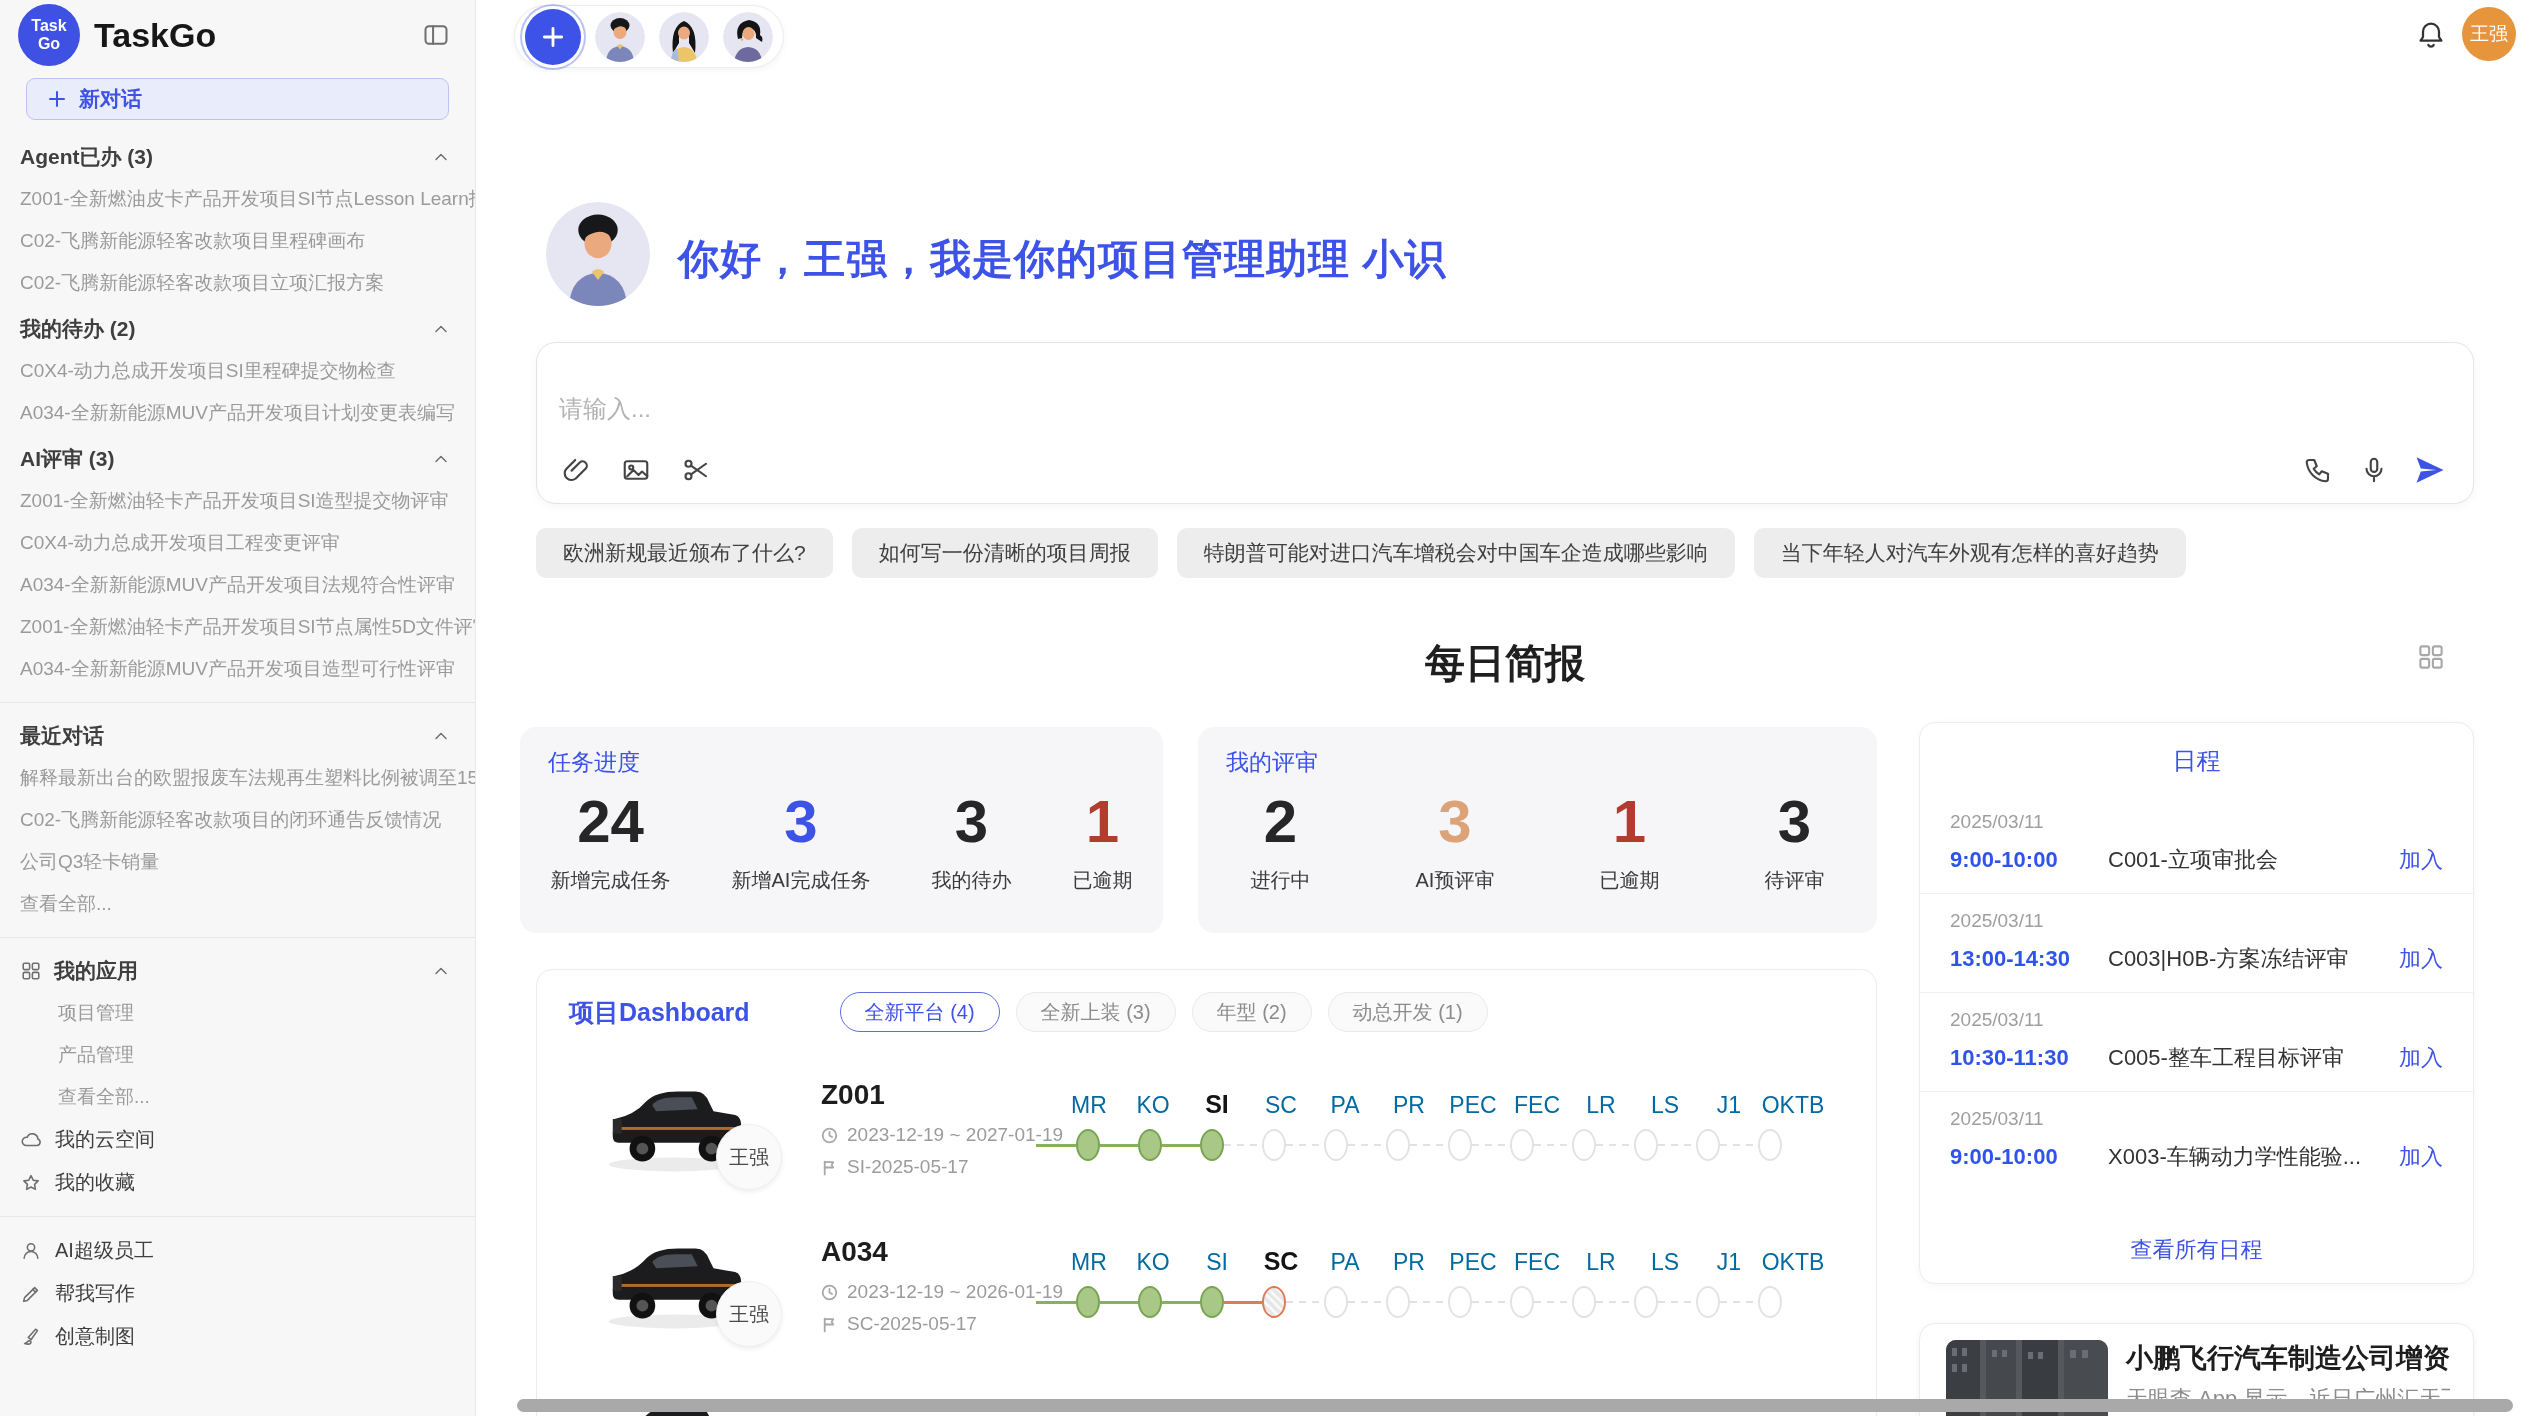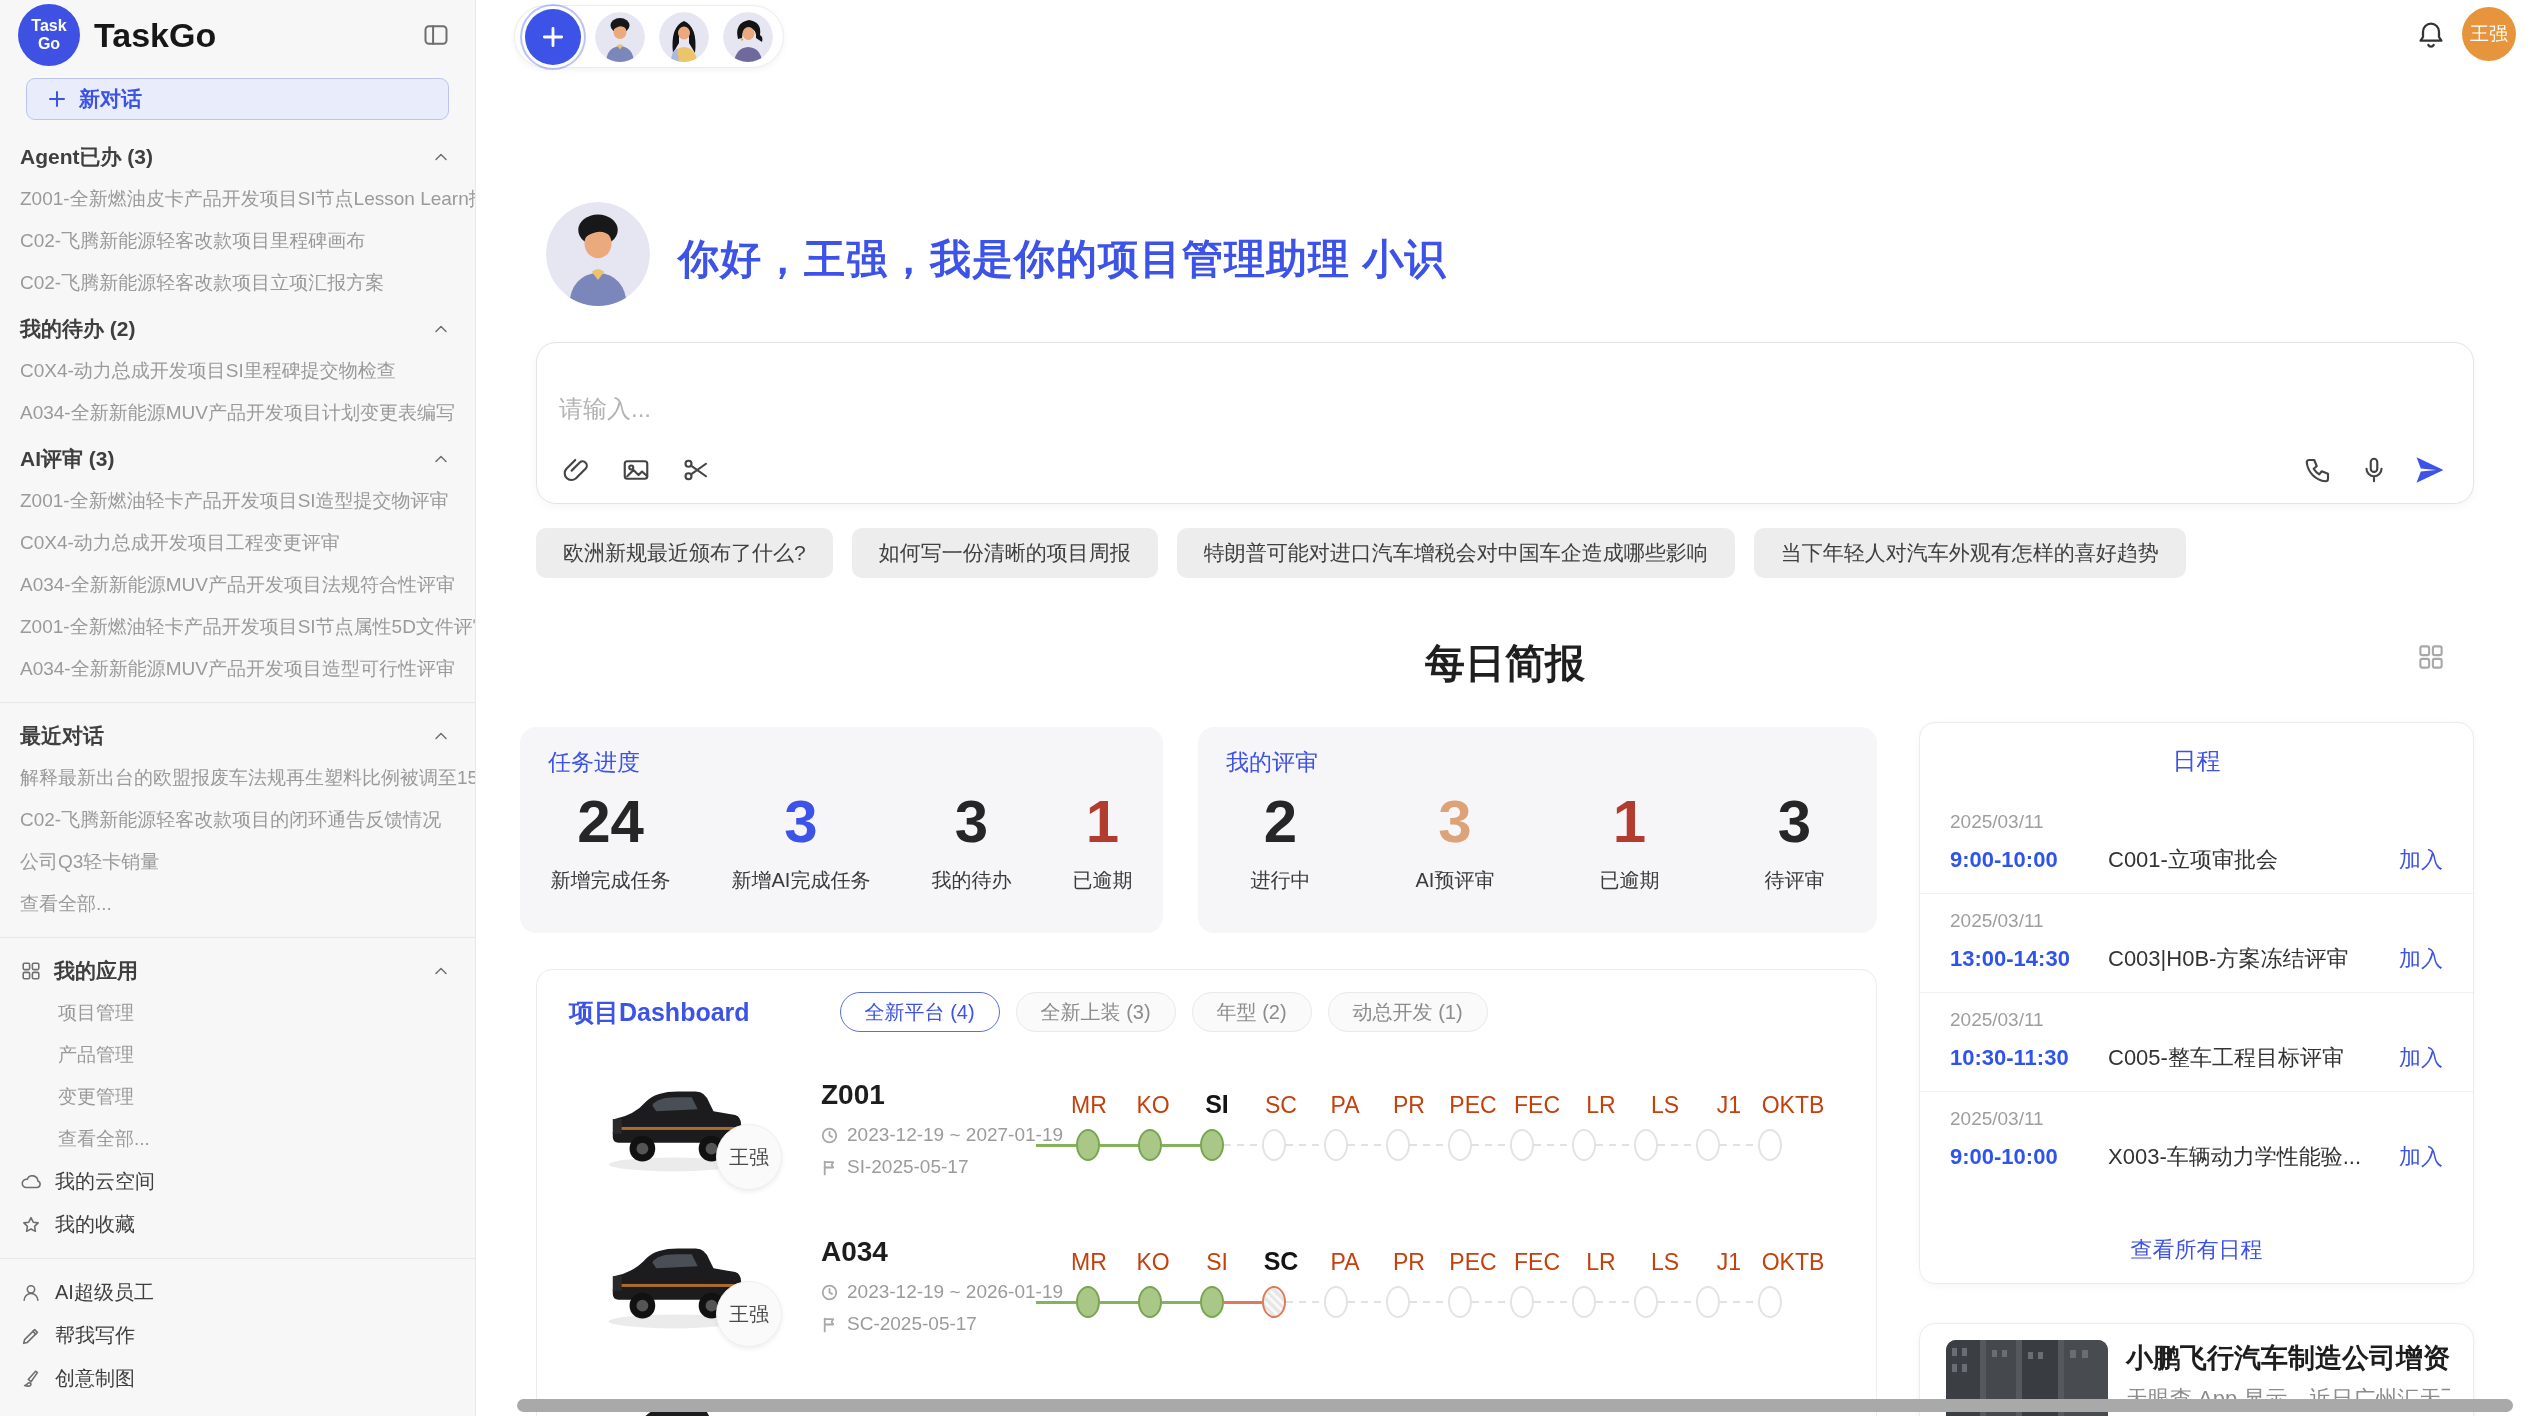--- a/index.html
+++ b/index.html
@@ -106,21 +106,21 @@
   .truck { position:absolute; left:58px; top:0; width:158px; height:112px; }
   .owner-badge { position:absolute; left:179px; top:57px; width:66px; height:66px; border-radius:50%;
     background:#fafafa; border:1px solid #efefef; box-shadow:0 2px 5px rgba(0,0,0,.07);
     display:flex; align-items:center; justify-content:center; font-size:20px; color:#4a4a4a; }
   .proj-code { position:absolute; left:284px; top:12px; font-size:28px; font-weight:700; color:#1d1d1d; }
   .proj-meta { position:absolute; left:284px; display:flex; align-items:center; gap:9px;
     font-size:19px; color:#9b9b9b; }
   .meta1 { top:57px; } .meta2 { top:89px; }
   .chain { position:absolute; left:499px; top:20px; }
   .chain-labels { display:flex; padding-left:21px; height:32px; align-items:flex-end; }
-  .ms-label { width:64px; text-align:center; font-size:23px; color:#c2410c; }
+  .ms-label { width:64px; text-align:center; font-size:23px; color:#0369a1; }
   .ms-label.ms-current { color:#141414; font-weight:700; font-size:25px; }
   .chain-nodes { display:flex; align-items:center; margin-top:8px; height:36px; }
   .seg { width:38px; height:3px; flex:none; }
   .seg-green { background:#86b25c; }
   .seg-alert { background:#e0795a; height:3px; }
   .seg-dash { height:2px; background:repeating-linear-gradient(90deg,#e1e1e1 0 7px,transparent 7px 13px); }
   .ms-node { width:24px; height:32px; border-radius:50%; border:2px solid #e3e3e3; background:#fff; flex:none; }
   .node-green { background:#a9c887; border-color:#79a551; }
   .node-alert { border-color:#df7a57;
     background:repeating-linear-gradient(45deg,#e7e7e7 0 3px,#f8f8f8 3px 6px); }
@@ -240,21 +240,20 @@
           </svg>
         <span>我的应用</span>
         <svg class="stroke-ic chev" width="20" height="20" viewBox="0 0 24 24">
             <polyline points="6,15 12,9 18,15"></polyline>
           </svg>
       </div>
       <div>
 
       <div class="side-item app-sub">项目管理</div>
           <div class="side-item app-sub">产品管理</div>
-          <div class="side-item app-sub">变更管理</div>
           <div class="side-item app-sub">查看全部...</div>
         </div>
 
       <div class="icon-row">
         <svg class="stroke-ic" width="22" height="22" viewBox="0 0 24 24">
             <path d="M7 18a4.5 4.5 0 1 1 .9-8.9A6 6 0 0 1 19.5 11 3.6 3.6 0 0 1 18.5 18z"></path>
           </svg>
         <span>我的云空间</span>
       </div>
       <div class="icon-row">

